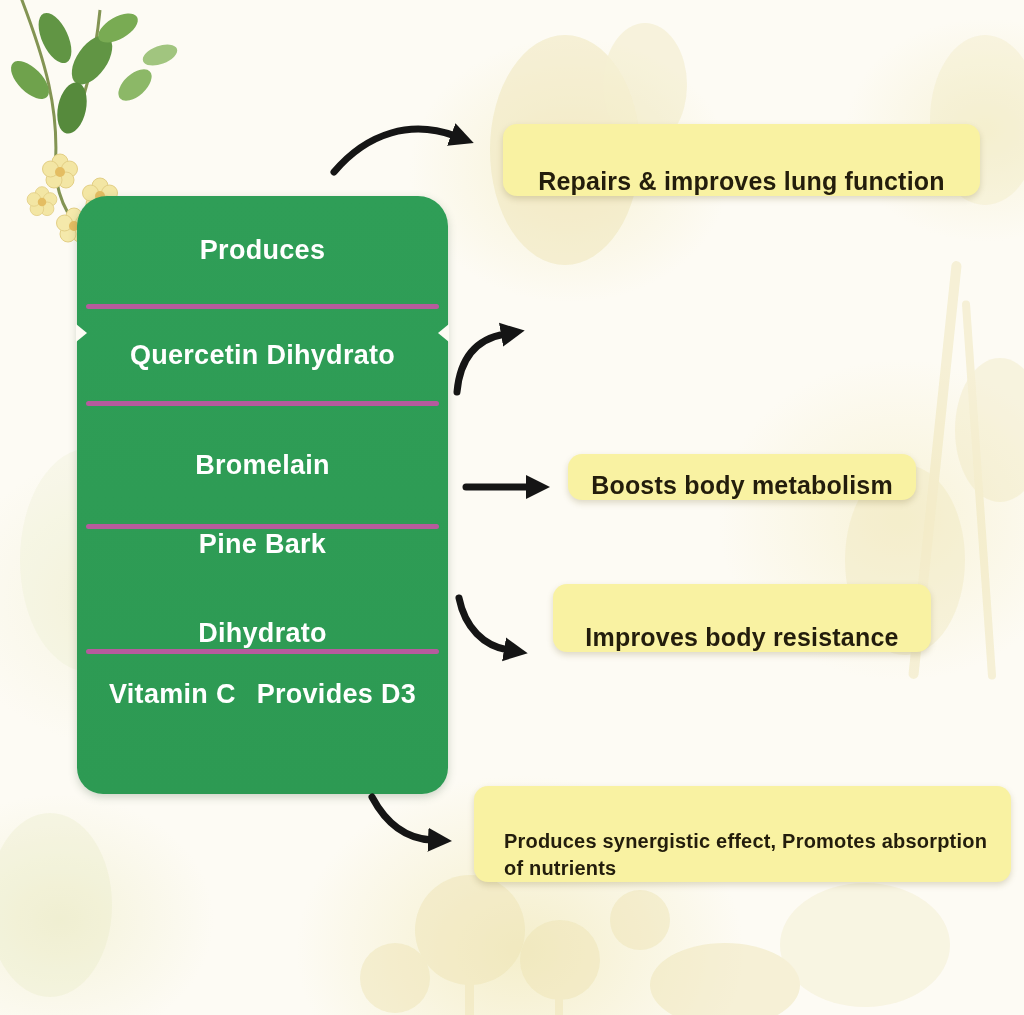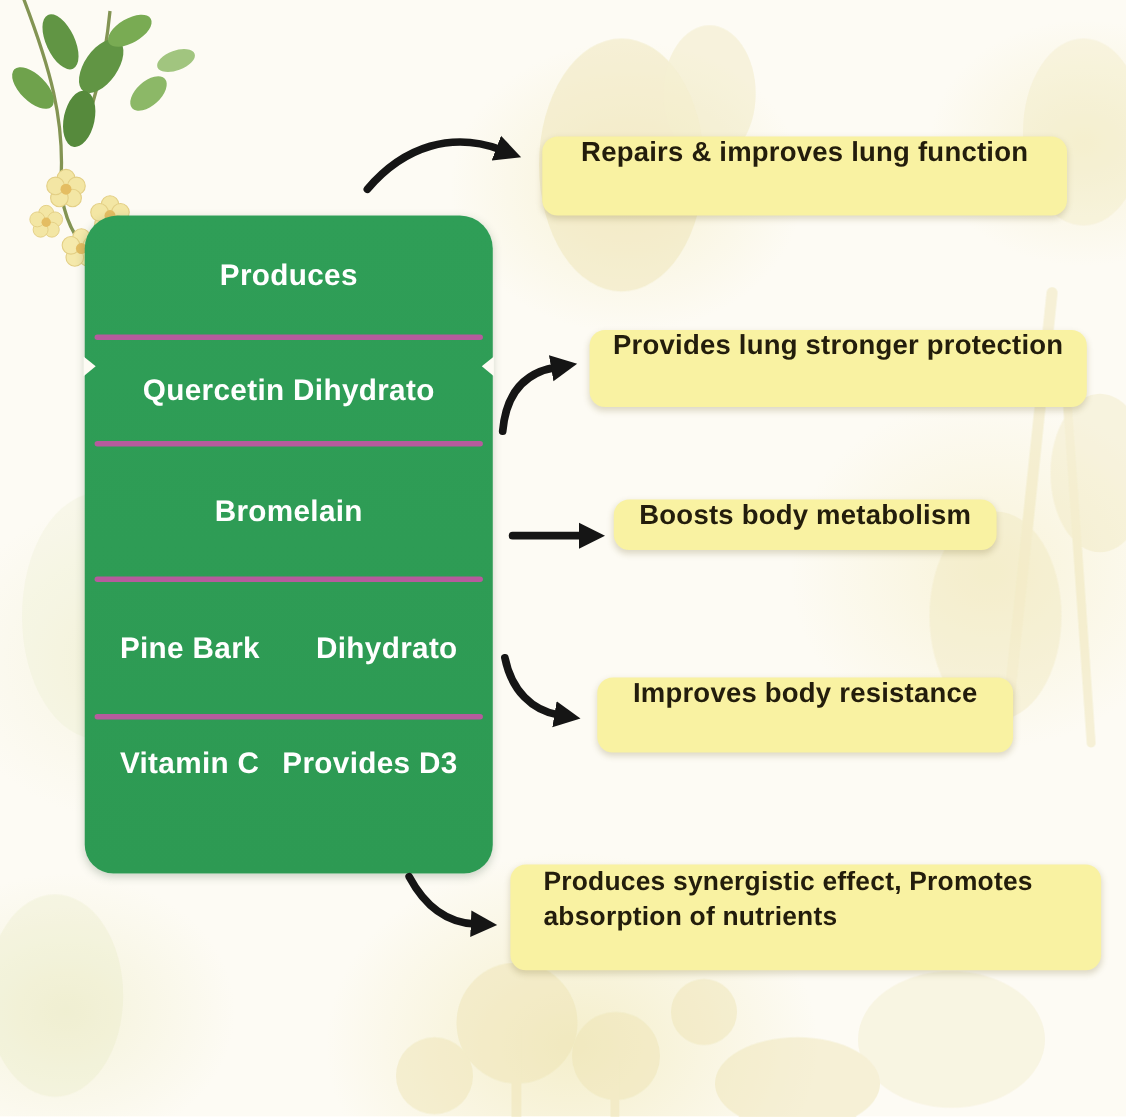--- a/index.html
+++ b/index.html
@@ -25,44 +25,45 @@
     position:absolute;left:77px;top:196px;width:371px;height:598px;
     background:linear-gradient(180deg, var(--panel-green,#2f9e57) 0%, #2d9a53 100%);
     border-radius:30px 30px 26px 26px;
     box-shadow:0 3px 8px rgba(60,90,60,0.25);
     display:flex;flex-direction:column;
     z-index:2;
   }
   .row{display:flex;align-items:center;color:#ffffff;font-weight:bold;font-size:27px;letter-spacing:0.3px;}
   .row.single{justify-content:center;}
   .row.double{justify-content:space-between;padding:0 32px;}
-  .r1{height:108px;} .r2{height:92px;} .r3{height:118px;} .r4{height:120px;} .r5{height:80px;}
+  .r1{height:108px;} .r2{height:92px;} .r3{height:118px;} .r4{height:120px;flex-direction:column;} .r5{height:80px;}
   .divider{height:5px;margin:0 9px;border-radius:3px;background:var(--divider-pink,#b65b9d);}
   .notch{position:absolute;width:0;height:0;border-top:9px solid transparent;border-bottom:9px solid transparent;}
   .notch-left{left:-1px;top:128px;border-left:11px solid var(--background-cream,#fdfbf4);}
   .notch-right{right:-1px;top:128px;border-right:11px solid var(--background-cream,#fdfbf4);}
 
   
   .benefit{
     position:absolute;z-index:2;
     background:var(--benefit-yellow,#f9f2a2);
     border-radius:14px;
     box-shadow:0 3px 6px rgba(110,95,30,0.22);
-    display:flex;align-items:flex-start;justify-content:center;
+    display:flex;align-items:flex-end;justify-content:center;
     color:var(--benefit-text,#231d0c);
     font-weight:bold;font-size:25px;letter-spacing:0.2px;
     text-align:center;
+    margin-left:10px;
   }
   .b1{left:493px;top:124px;width:477px;height:72px;}
   .b2{left:536px;top:300px;width:452px;height:70px;}
   .b3{left:558px;top:454px;width:348px;height:46px;}
-  .b4{left:543px;top:616px;width:378px;height:68px;}
+  .b4{left:543px;top:584px;width:378px;height:68px;}
   .b5{left:464px;top:786px;width:537px;height:96px;
       justify-content:flex-start;text-align:left;
-      font-size:24px;line-height:1.35;padding:0 14px 0 30px;box-sizing:border-box;}
+      font-size:20px;line-height:1.35;padding:0 14px 0 30px;box-sizing:border-box;}
 
   .arrows{position:absolute;left:0;top:0;z-index:3;pointer-events:none;}
 </style>
 </head>
 <body>
 
 <div class="canvas">
 
   <svg class="bg-sil" width="1024" height="1015" viewBox="0 0 1024 1015">
     <g fill="#ece3b0" opacity="0.45">
@@ -172,23 +173,20 @@
 
     <div class="row double r5">
       <span>Vitamin C</span>
       <span>Provides D3</span>
     </div>
   </div>
 
   <div class="benefit b1">
     <span>Repairs &amp; improves lung function</span>
   </div>
-  <div class="benefit b2">
-    <span>Provides lung stronger protection</span>
-  </div>
   <div class="benefit b3">
     <span>Boosts body metabolism</span>
   </div>
   <div class="benefit b4">
     <span>Improves body resistance</span>
   </div>
   <div class="benefit b5">
     <span>Produces synergistic effect, Promotes absorption of nutrients</span>
   </div>
 

